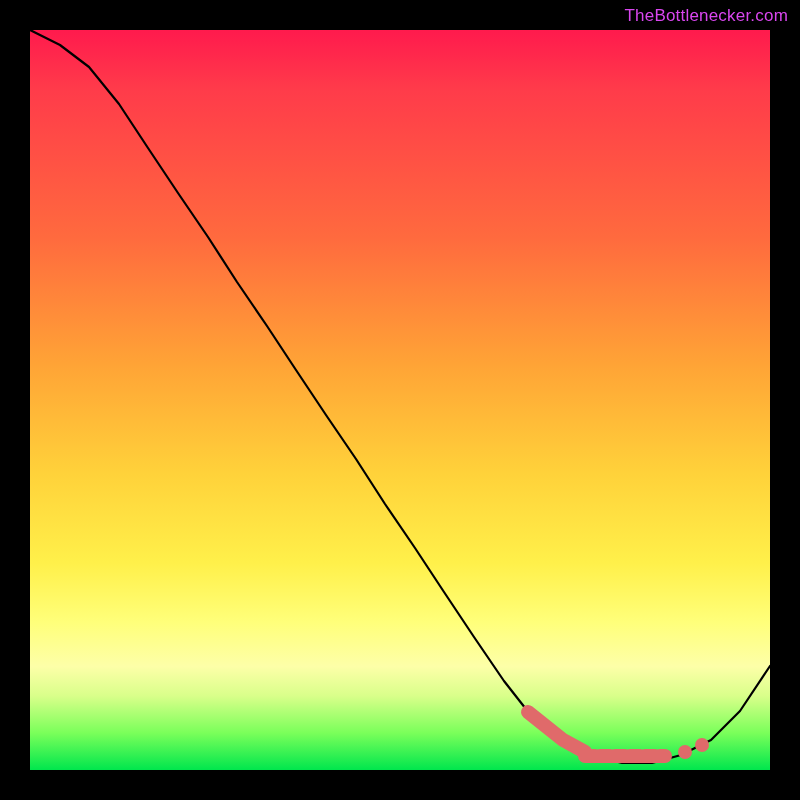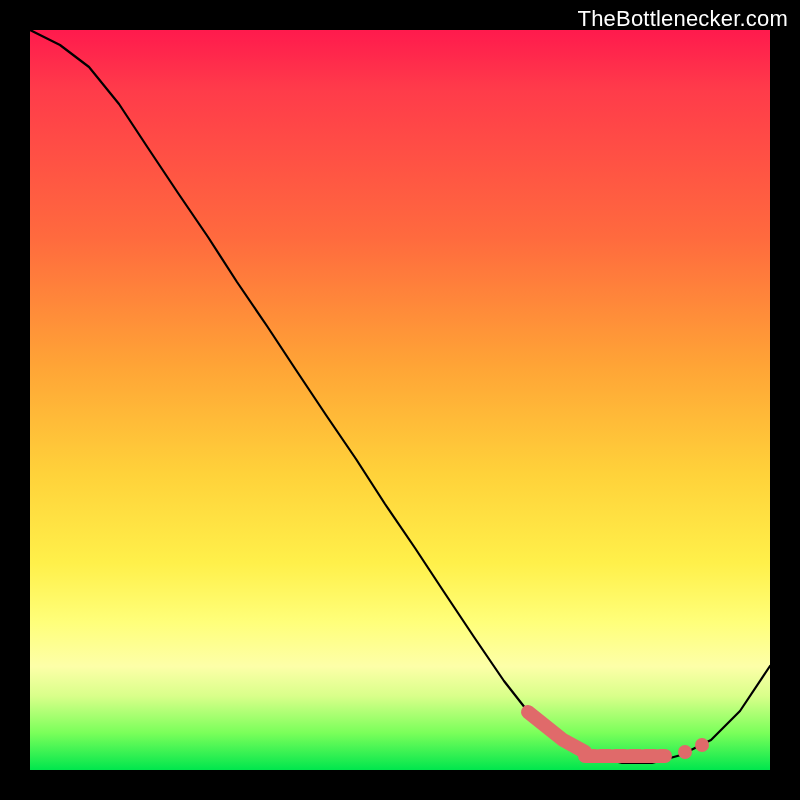--- a/index.html
+++ b/index.html
@@ -36,22 +36,22 @@
       #fdffa8 86%,
       #d9ff8a 90%,
       #7aff5a 95%,
       #00e64d 100%
     );
   }
   .watermark {
     position: absolute;
     top: 6px;
     right: 12px;
-    color: #ffffff;
-    font-size: 22px;
+    color: #d946ef;
+    font-size: 17px;
     letter-spacing: 0.2px;
     user-select: none;
   }
   svg.curve {
     position: absolute;
     left: 0;
     top: 0;
     width: 740px;
     height: 740px;
     overflow: visible;

